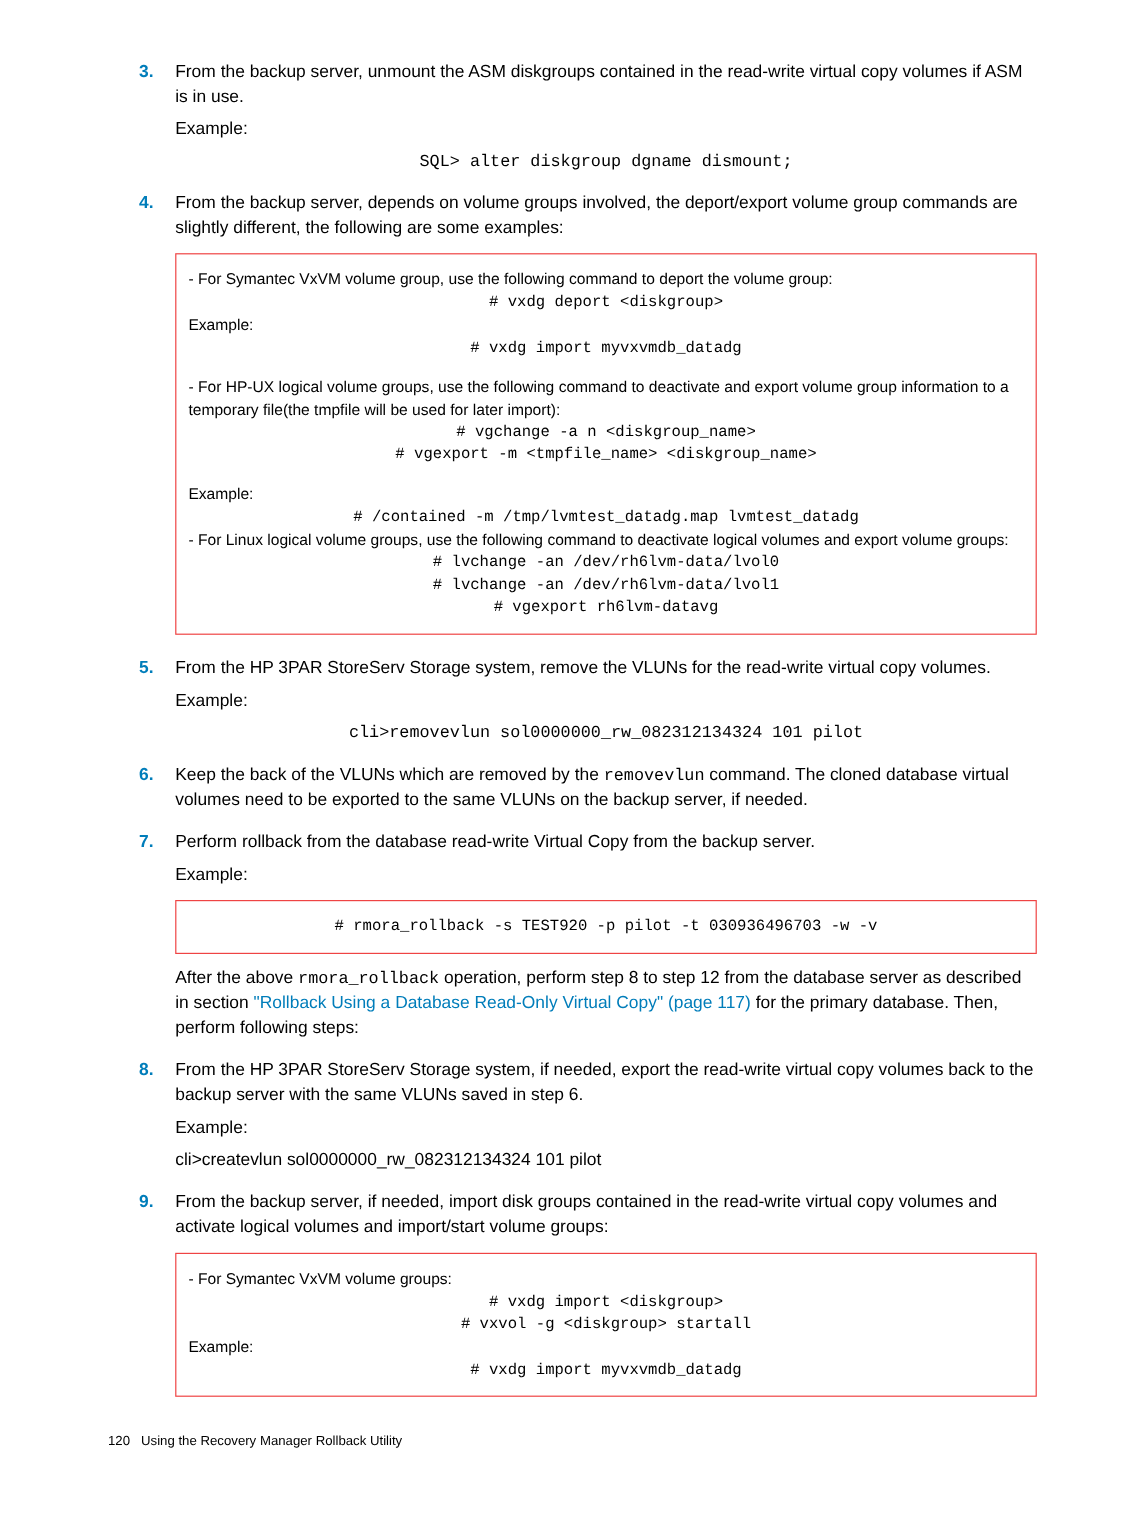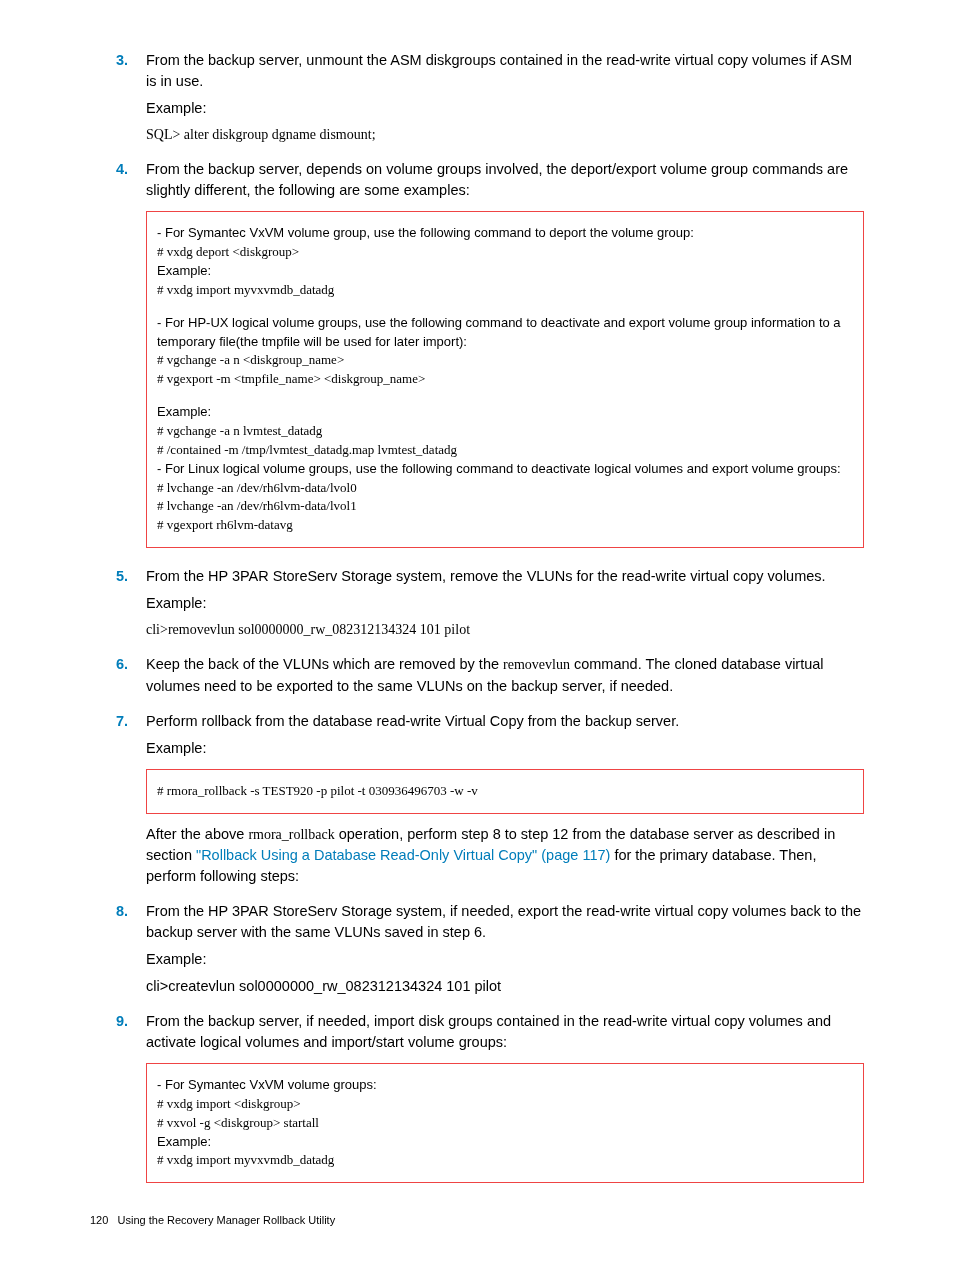--- a/index.html
+++ b/index.html
@@ -31,22 +31,23 @@
     padding-right: 18px;
     flex-shrink: 0;
   }
   .content {
     flex: 1;
   }
   .content p {
     margin: 0 0 6px 0;
   }
   .mono {
-    font-family: Liberation Serif, serif;
+    font-family: Liberation Mono, monospace;
     font-size: 14px;
+    text-align: center;
   }
   .box {
     border: 1px solid #ef4444;
     padding: 12px 10px;
     margin: 10px 0 10px 0;
     font-size: 13px;
     line-height: 1.45;
   }
   .box .mono {
     font-size: 13px;
@@ -82,21 +83,20 @@
         <div>- For Symantec VxVM volume group, use the following command to deport the volume group:</div>
         <div class="mono"># vxdg deport  &lt;diskgroup&gt;</div>
         <div>Example:</div>
         <div class="mono"># vxdg import myvxvmdb_datadg</div>
         <div style="height:14px"></div>
         <div>-  For HP-UX logical volume groups, use the following command to deactivate and export volume group information to a temporary file(the tmpfile will be used for later import):</div>
         <div class="mono"># vgchange -a n &lt;diskgroup_name&gt;</div>
         <div class="mono"> # vgexport -m &lt;tmpfile_name&gt; &lt;diskgroup_name&gt;</div>
         <div style="height:14px"></div>
         <div>Example:</div>
-        <div class="mono"># vgchange -a n lvmtest_datadg</div>
         <div class="mono"># /contained -m /tmp/lvmtest_datadg.map lvmtest_datadg</div>
         <div>- For Linux logical volume groups,  use the following command to deactivate logical volumes and export volume groups:</div>
         <div class="mono"># lvchange -an /dev/rh6lvm-data/lvol0</div>
         <div class="mono"># lvchange -an /dev/rh6lvm-data/lvol1</div>
         <div class="mono"># vgexport rh6lvm-datavg</div>
       </div>
     </div>
   </li>
 
   <li>

